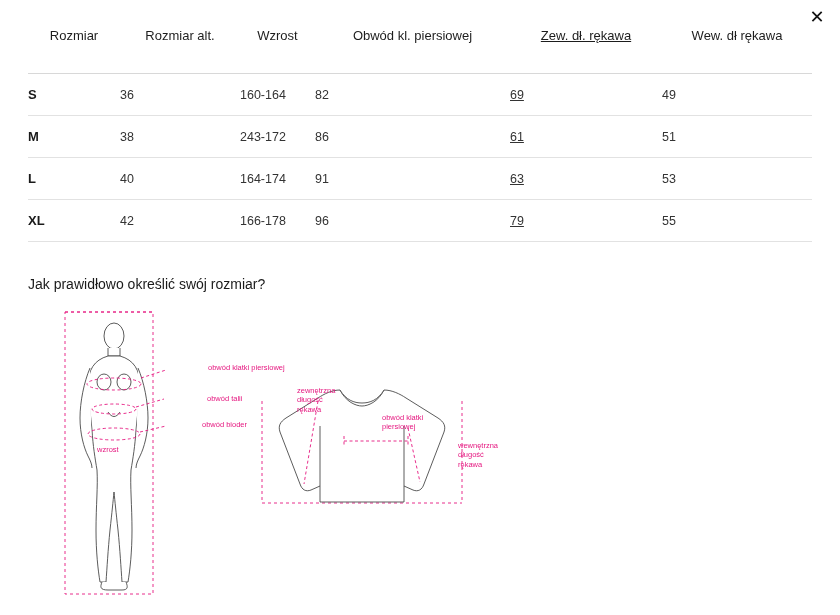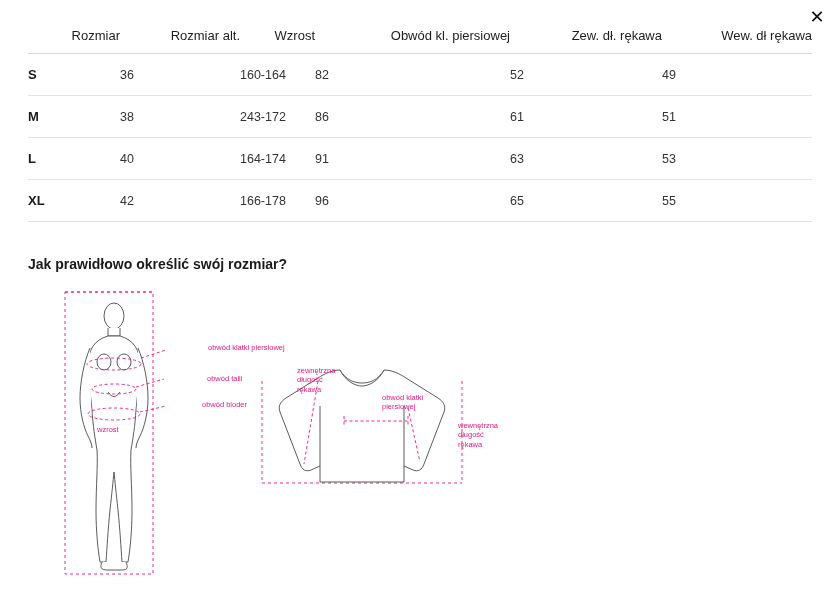--- a/index.html
+++ b/index.html
@@ -33,52 +33,52 @@
   .panel {
     padding: 28px 28px 0 28px;
     box-sizing: border-box;
   }
   table.size-table {
     width: 784px;
     border-collapse: collapse;
     font-size: 12.5px;
   }
   table.size-table thead th {
-    text-align: right;
+    text-align: center;
     font-weight: 400;
     color: #1d1d1d;
     font-size: 13px;
-    padding: 0 0 10px 0;
+    padding: 0 0 30px 0;
     border-bottom: 1px solid #d8d8d8;
     white-space: nowrap;
   }
   table.size-table tbody td {
     padding: 13px 0 13px 0;
     border-bottom: 1px solid #e2e2e2;
     color: #333;
     font-size: 12.5px;
     vertical-align: middle;
   }
   table.size-table tbody td.sizecell {
     font-weight: bold;
     color: #1a1a1a;
     font-size: 13px;
   }
   
   .c0 { width: 92px; }
   .c1 { width: 120px; }
   .c2 { width: 75px; }
   .c3 { width: 195px; }
-  .c4 { width: 152px; }
+  .c4 { width: 152px; text-decoration: underline; }
   .c5 { width: 150px; }
 
   .section-title {
     margin: 34px 0 0 0;
     font-size: 14px;
-    font-weight: bold;
+    font-weight: normal;
     color: #1a1a1a;
   }
   .figures {
     position: relative;
     width: 784px;
     height: 300px;
     margin-top: 14px;
   }
   .fig-svg {
     position: absolute;
@@ -113,21 +113,21 @@
         <th class="c4">Zew. dł. rękawa</th>
         <th class="c5">Wew. dł rękawa</th>
       </tr>
     </thead>
     <tbody>
       <tr>
         <td class="c0 sizecell">S</td>
         <td class="c1">36</td>
         <td class="c2">160-164</td>
         <td class="c3">82</td>
-        <td class="c4">52</td>
+        <td class="c4">69</td>
         <td class="c5">49</td>
       </tr>
       <tr>
         <td class="c0 sizecell">M</td>
         <td class="c1">38</td>
         <td class="c2">243-172</td>
         <td class="c3">86</td>
         <td class="c4">61</td>
         <td class="c5">51</td>
       </tr>
@@ -137,21 +137,21 @@
         <td class="c2">164-174</td>
         <td class="c3">91</td>
         <td class="c4">63</td>
         <td class="c5">53</td>
       </tr>
       <tr>
         <td class="c0 sizecell">XL</td>
         <td class="c1">42</td>
         <td class="c2">166-178</td>
         <td class="c3">96</td>
-        <td class="c4">65</td>
+        <td class="c4">79</td>
         <td class="c5">55</td>
       </tr>
     </tbody>
   </table>
 
   <div class="section-title">Jak prawidłowo określić swój rozmiar?</div>
 
   <div class="figures">
 
     <svg class="fig-svg" width="784" height="300" viewBox="0 0 784 300">

